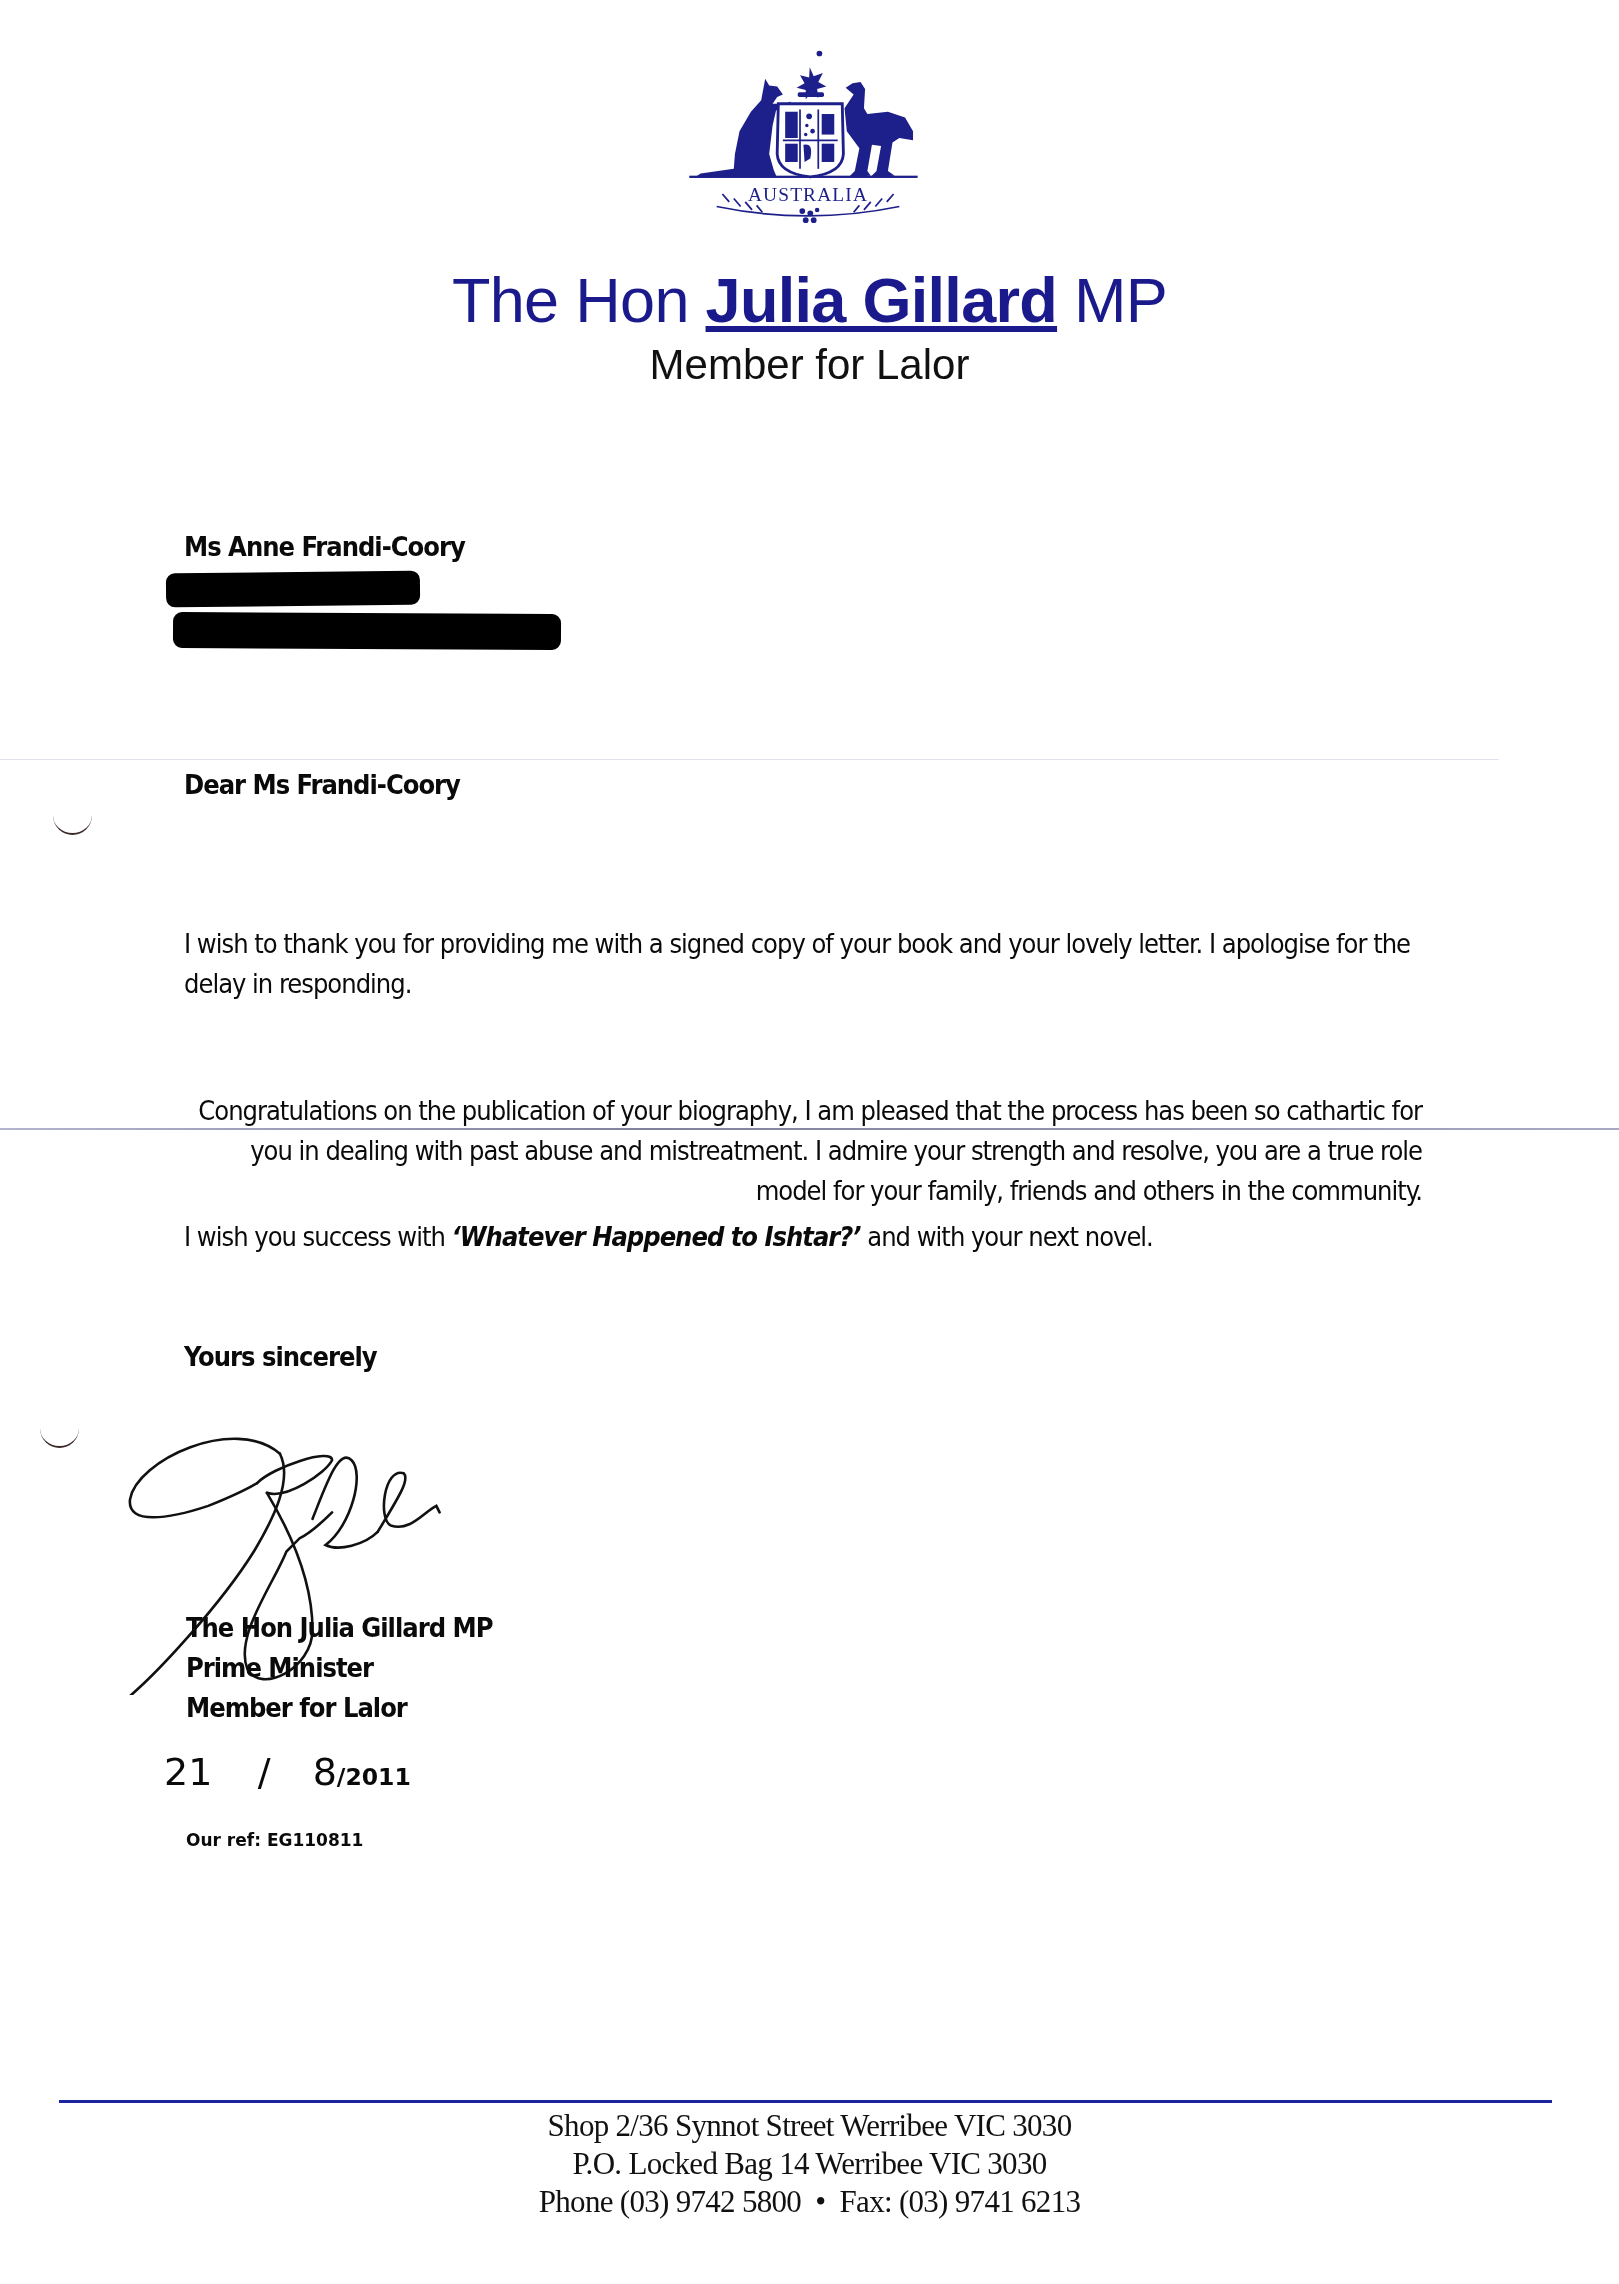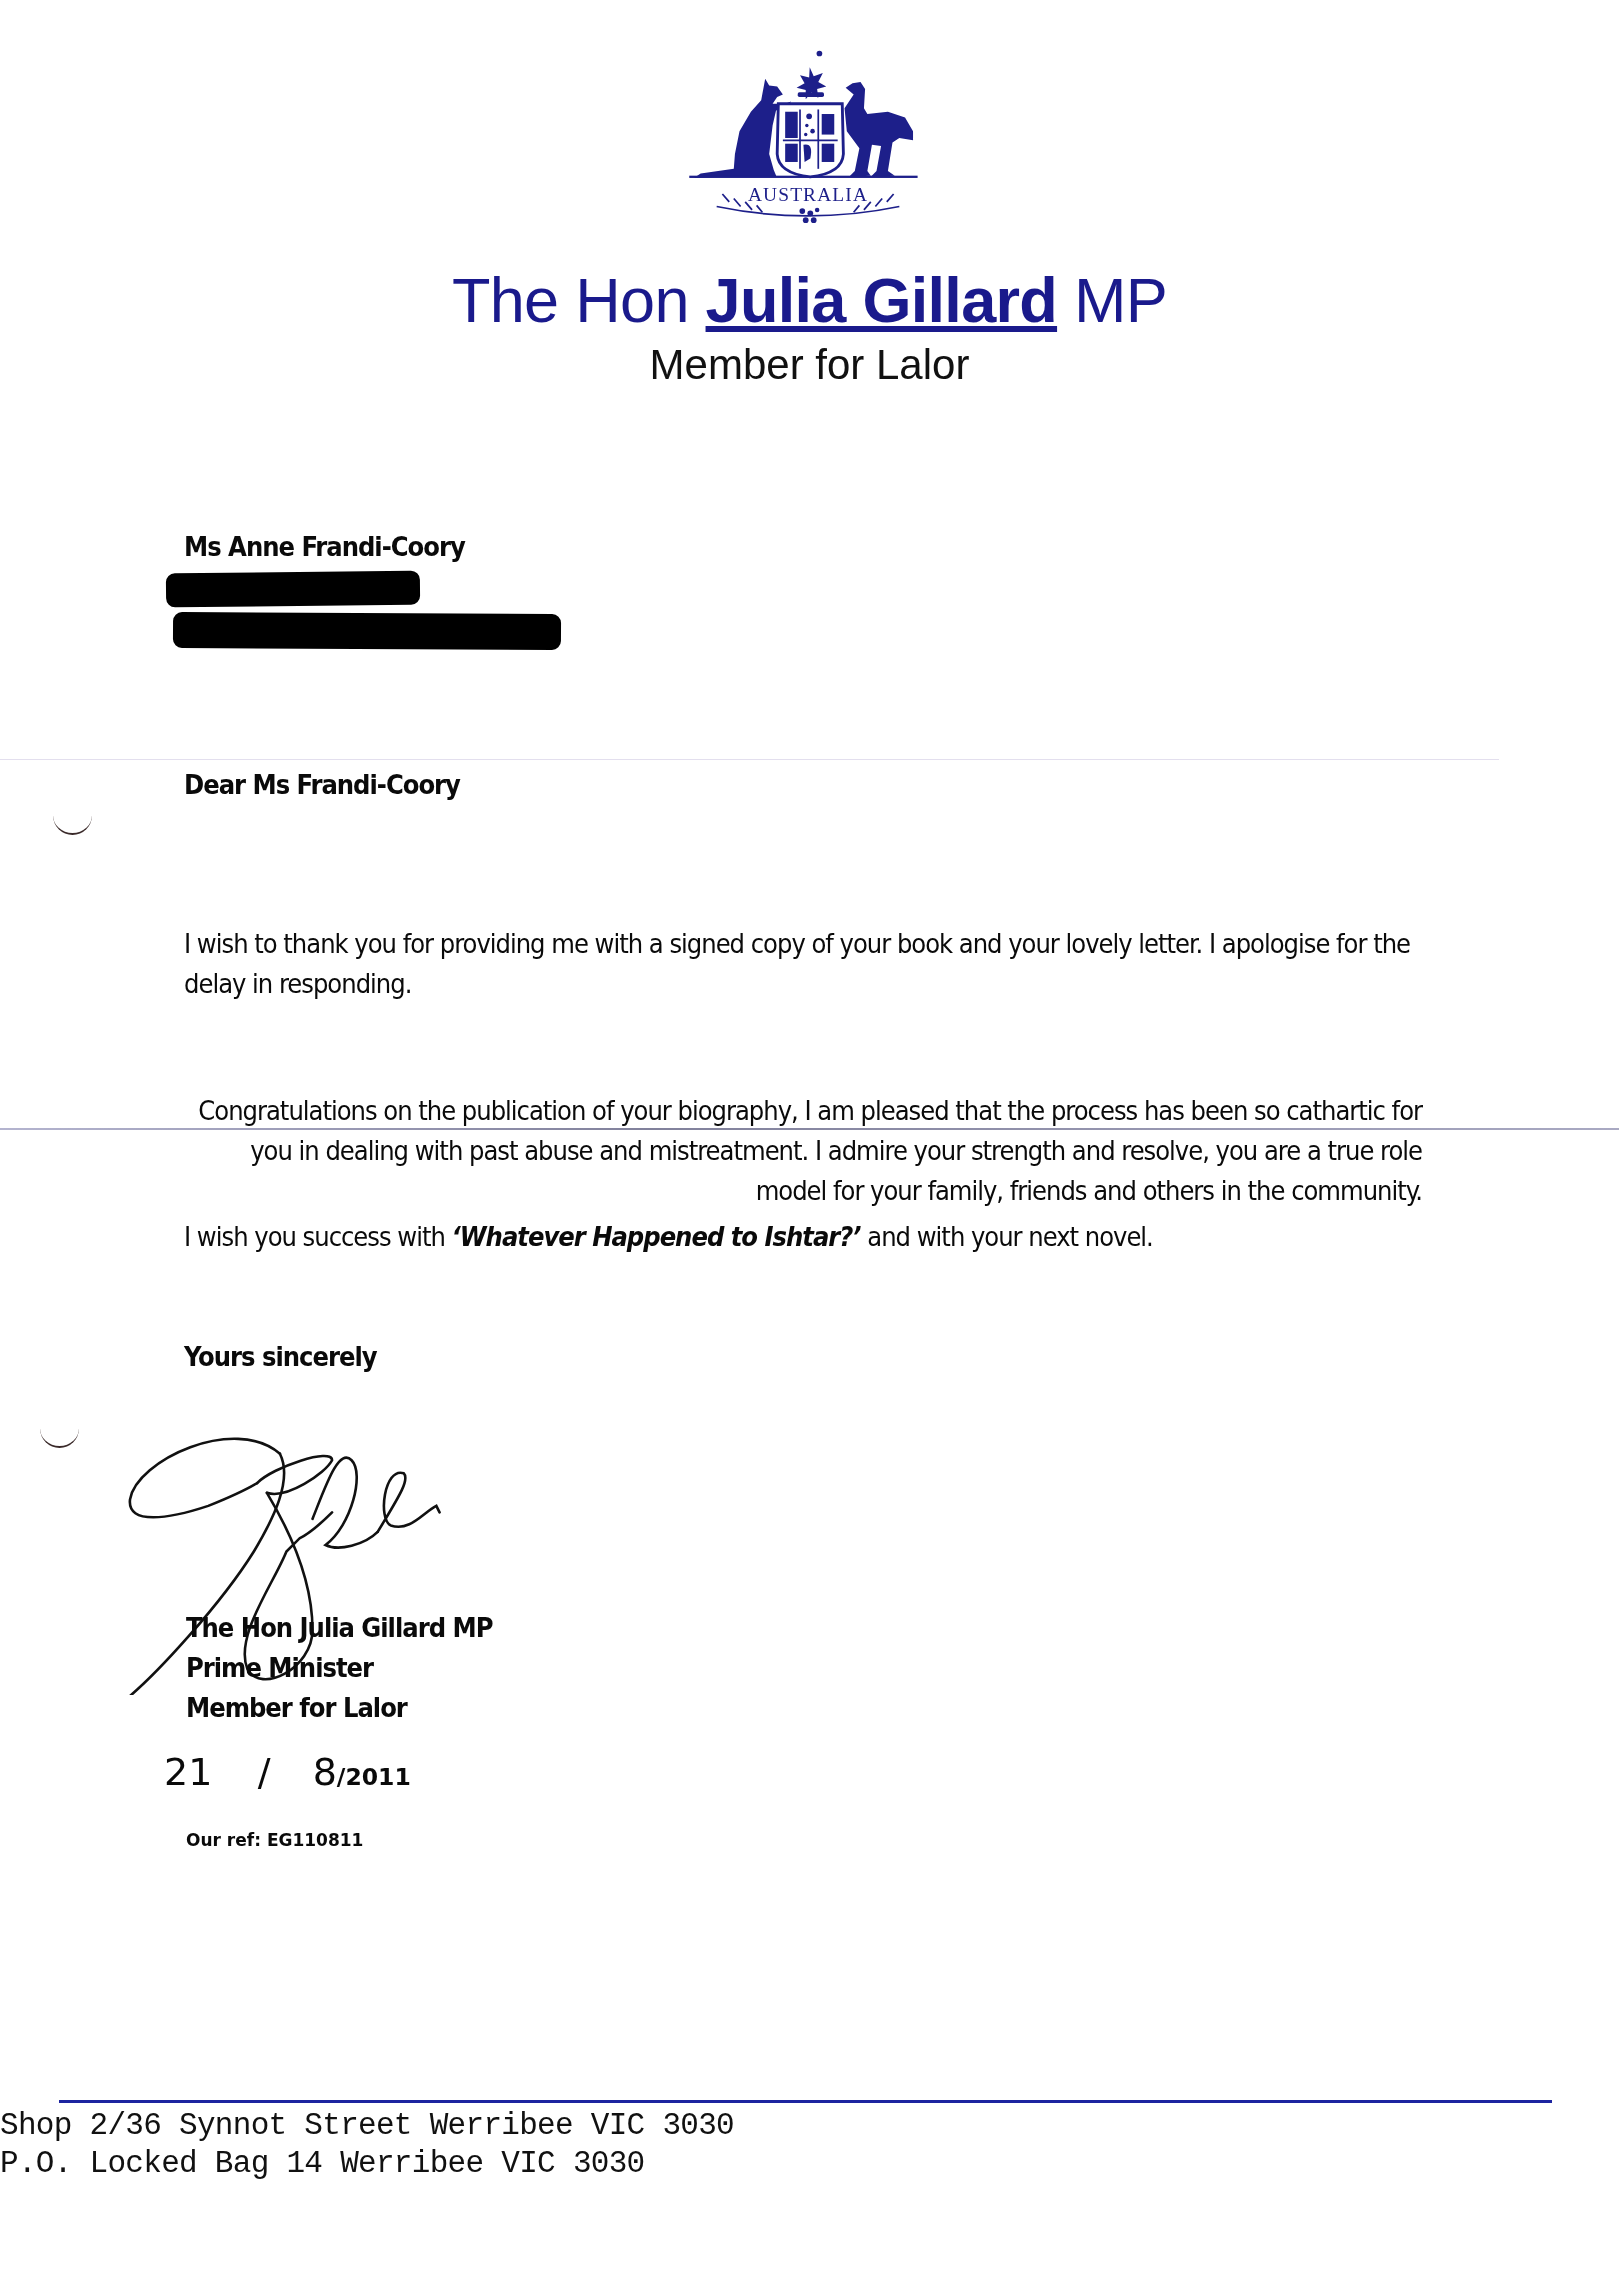--- a/index.html
+++ b/index.html
@@ -25,21 +25,21 @@
   .closing { left: 184px; top: 1341px; }
   .sig-block { left: 186px; top: 1608px; line-height: 40px; }
   .date { left: 134px; top: 1750px; font-family: "DejaVu Sans", sans-serif; }
   .date .hand { font-size: 38px; font-family: "DejaVu Sans", sans-serif; margin-left: 30px; }
   .date .printed { font-size: 23.5px; font-weight: bold; }
   .ref { left: 186px; top: 1830px; font-family: "DejaVu Sans", sans-serif; font-size: 17px; font-weight: bold; }
   .fold { height: 2px; background: linear-gradient(90deg, #a7a7c7, #6b6b8a 40%, #9a9ab8); opacity: 0.85; }
   .fold1 { left: 0; top: 1128px; width: 1619px; }
   .fold-faint { left: 0; top: 759px; width: 1499px; height: 1.3px; background: #e3dfee; }
   .footer-rule { left: 59px; top: 2100px; width: 1493px; height: 2.6px; background: #1d24a0; }
-  .footer { left: 0; width: 1619px; top: 2107px; text-align: left; font-family: Liberation Mono, monospace;
+  .footer { left: 0; width: 1619px; top: 2107px; text-align: center; font-family: Liberation Serif, serif;
     font-size: 31px; line-height: 38px; color: #111; letter-spacing: -0.7px; }
   .hole { width: 39px; height: 18px; border-bottom: 2.6px solid #3a2a2a; border-radius: 0 0 26px 26px; }
   .h1 { left: 53px; top: 815px; }
   .h2 { left: 40px; top: 1428px; }
   .signature { left: 117px; top: 1421px; width: 391px; height: 274px; }
 </style>
 </head>
 <body>
 
 <svg class="abs crest" viewBox="0 0 480 330">
@@ -131,16 +131,21 @@
 <div class="abs date">
   <span class="hand">21</span>
   <span class="hand">&nbsp;/&nbsp;</span><span class="hand">8</span><span class="printed">/2011</span>
 </div>
 <div class="abs ref">Our ref: EG110811</div>
 
 <div class="abs footer-rule"></div>
 <div class="abs footer">
   <div>Shop 2/36 Synnot Street Werribee VIC 3030</div>
   <div>P.O. Locked Bag 14 Werribee VIC 3030</div>
+  <div>
+    <span>Phone (03) 9742 5800</span>
+    &nbsp;<span>•</span>&nbsp;
+    <span>Fax: (03) 9741 6213</span>
+  </div>
 </div>
 
 <style>.bold-i { font-style: italic; font-weight: bold; text-align: right; }</style>
 
 
 </body></html>

